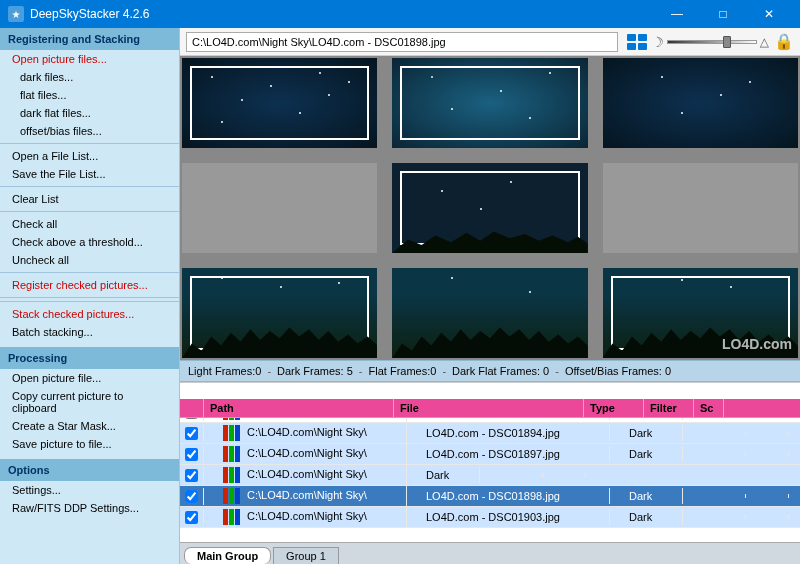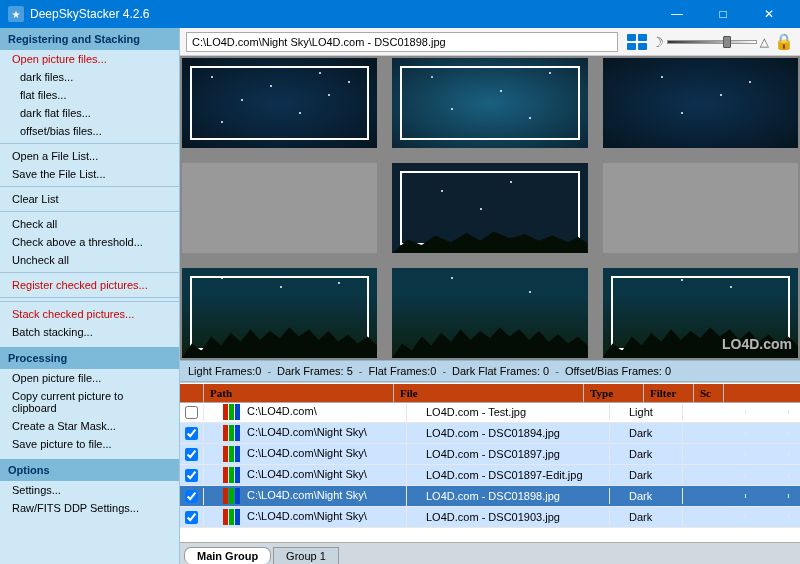--- a/index.html
+++ b/index.html
@@ -146,26 +146,25 @@
 
     
     .table-area {
       background: white;
       flex: 0 0 160px;
       overflow-y: auto;
       border-top: 1px solid #ccc;
     }
     .table-header {
       display: flex;
-      background: #c2410c;
+      background: #ec4899;
       border-bottom: 1px solid #aaa;
       position: sticky;
-      top: 1px;
+      top: 16px;
       z-index: 1;
-      font-family: Liberation Serif, serif;
     }
     .th {
       padding: 3px 6px;
       font-size: 11px;
       font-weight: bold;
       border-right: 1px solid #bbb;
       white-space: nowrap;
     }
     .th-check { width: 24px; }
     .th-path { width: 190px; }
@@ -477,21 +476,20 @@
         <div class="td td-check">
             <input type="checkbox" checked="" style="">
           </div>
         <div class="td td-path">
           <span class="row-thumb">
             <span class="thumb-r"></span>
               <span class="thumb-g"></span>
               <span class="thumb-b"></span>
           </span>C:\LO4D.com\Night Sky\
         </div>
-        <div class="td td-file">LO4D.com - DSC01897-Edit.jpg</div>
         <div class="td td-type">Dark</div>
         <div class="td td-filter"></div>
         <div class="td td-sc"></div>
       </div>
 
       <div class="table-row" style="background:#3a7abf;">
         <div class="td td-check">
             <input type="checkbox" checked="" style="">
           </div>
         <div class="td td-path" style="color:white;">

